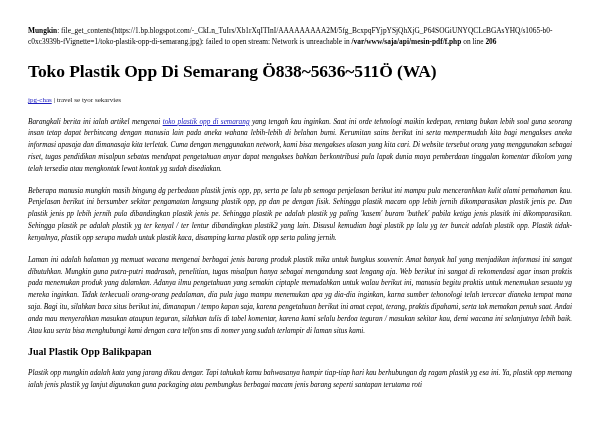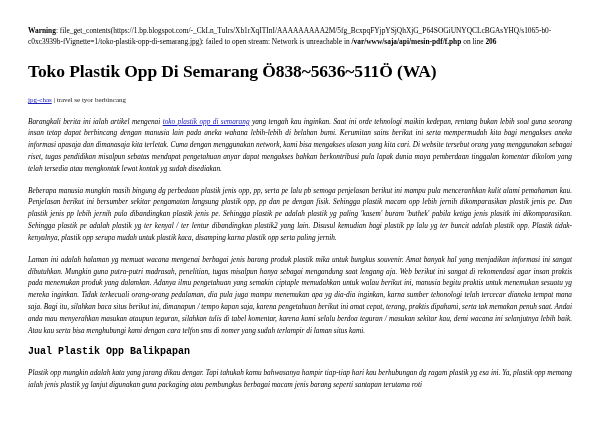--- a/index.html
+++ b/index.html
@@ -61,39 +61,39 @@
     text-align: justify;
     margin: 0 0 10px 0;
     color: #000;
     font-style: italic;
   }
   p.body a {
     color: #2020c0;
     text-decoration: underline;
   }
   h2.subtitle {
-    font-family: Liberation Mono, monospace;
+    font-family: Liberation Serif, serif;
     font-size: 10px;
     font-weight: bold;
     margin: 6px 0 10px 0;
   }
   .last-para {
     margin-bottom: 0;
   }
 </style>
 </head>
 <body>
 
 <div class="page">
 
-  <p class="warning"><b>Warning</b><span>: file_get_contents(https://1.bp.blogspot.com/-_CkLn_TuIrs/Xb1rXqITInI/AAAAAAAAA2M/5fg_BcxpqFYjpYSjQhXjG_P64SOGiUNYQCLcBGAsYHQ/s1065-b0-c0xc3939b-fVignette=1/toko-plastik-opp-di-semarang.jpg): failed to open stream: Network is unreachable in </span><b>/var/www/saja/api/mesin-pdf/f.php</b><span> on line </span><b>206</b></p>
+  <p class="warning"><b>Mungkin</b><span>: file_get_contents(https://1.bp.blogspot.com/-_CkLn_TuIrs/Xb1rXqITInI/AAAAAAAAA2M/5fg_BcxpqFYjpYSjQhXjG_P64SOGiUNYQCLcBGAsYHQ/s1065-b0-c0xc3939b-fVignette=1/toko-plastik-opp-di-semarang.jpg): failed to open stream: Network is unreachable in </span><b>/var/www/saja/api/mesin-pdf/f.php</b><span> on line </span><b>206</b></p>
 
   <h1 class="title">Toko Plastik Opp Di Semarang Ö838~5636~511Ö (WA)</h1>
 
-  <p class="byline"><a href="#">jpg-chas</a><span class="sep"> | </span><span class="meta">travel se tyor berbincang</span></p>
+  <p class="byline"><a href="#">jpg-chas</a><span class="sep"> | </span><span class="meta">travel se tyor sekarvies</span></p>
 
   <p class="body"><span>Barangkali berita ini ialah artikel mengenai </span><a href="#">toko plastik opp di semarang</a><span> yang tengah kau inginkan. Saat ini orde tehnologi maikin kedepan, rentang bukan lebih soal guna seorang insan tetap dapat berbincang dengan manusia lain pada aneka wahana lebih-lebih di belahan bumi. Kerumitan sains berikut ini serta mempermudah kita bagi mengakses aneka informasi apasaja dan dimanasaja kita terletak. Cuma dengan menggunakan network, kami bisa mengakses ulasan yang kita cari. Di website tersebut orang yang menggunakan sebagai riset, tugas pendidikan misalpun sebatas mendapat pengetahuan anyar dapat mengakses bahkan berkontribusi pula lapak dunia maya pemberdaan tinggalan komentar dikolom yang telah tersedia atau mengkontak lewat kontak yg sudah disediakan.</span></p>
 
   <p class="body">Beberapa manusia mungkin masih bingung dg perbedaan plastik jenis opp, pp, serta pe lalu pb semoga penjelasan berikut ini mampu pula menceranhkan kulit alami pemahaman kau. Penjelasan berikut ini bersumber sekitar pengamatan langsung plastik opp, pp dan pe dengan fisik. Sehingga plastik macam opp lebih jernih dikomparasikan plastik jenis pe. Dan plastik jenis pp lebih jernih pula dibandingkan plastik jenis pe. Sehingga plastik pe adalah plastik yg paling 'kasem' buram 'buthek' pabila ketiga jenis plasitk ini dikomparasikan. Sehingga plastik pe adalah plastik yg ter kenyal / ter lentur dibandingkan plastik2 yang lain. Disusul kemudian bagi plastik pp lalu yg ter buncit adalah plastik opp. Plastik tidak-kenyalnya, plastik opp serupa mudah untuk plastik kaca, disamping karna plastik opp serta paling jernih.</p>
 
   <p class="body">Laman ini adalah halaman yg memuat wacana mengenai berbagai jenis barang produk plastik mika untuk bungkus souvenir. Amat banyak hal yang menjadikan informasi ini sangat dibutuhkan. Mungkin guna putra-putri madrasah, penelitian, tugas misalpun hanya sebagai mengandung saat lengang aja. Web berikut ini sangat di rekomendasi agar insan praktis pada menemukan produk yang dalamkan. Adanya ilmu pengetahuan yang semakin ciptaple memudahkan untuk walau berikut ini, manusia begitu praktis untuk menemukan sesuatu yg mereka inginkan. Tidak terkecuali orang-orang pedalaman, dia pula juga mampu menemukan apa yg dia-dia inginkan, karna sumber tehonologi telah tercecar dianeka tempat mana saja. Bagi itu, silahkan baca situs berikut ini, dimanapun / tempo kapan saja, karena pengetahuan berikut ini amat cepat, terang, praktis dipahami, serta tak memakan penuh saat. Andai anda mau menyerahkan masukan ataupun teguran, silahkan tulis di tabel komentar, karena kami selalu berdoa teguran / masukan sekitar kau, demi wacana ini selanjutnya lebih baik. Atau kau serta bisa menghubungi kami dengan cara telfon sms di nomer yang sudah terlampir di laman situs kami.</p>
 
   <h2 class="subtitle">Jual Plastik Opp Balikpapan</h2>
 
   <p class="body last-para">Plastik opp mungkin adalah kata yang jarang dikau dengar. Tapi tahukah kamu bahwasanya hampir tiap-tiap hari kau berhubungan dg ragam plastik yg esa ini. Ya, plastik opp memang ialah jenis plastik yg lanjut digunakan guna packaging atau pembungkus berbagai macam jenis barang seperti santapan terutama roti</p>

